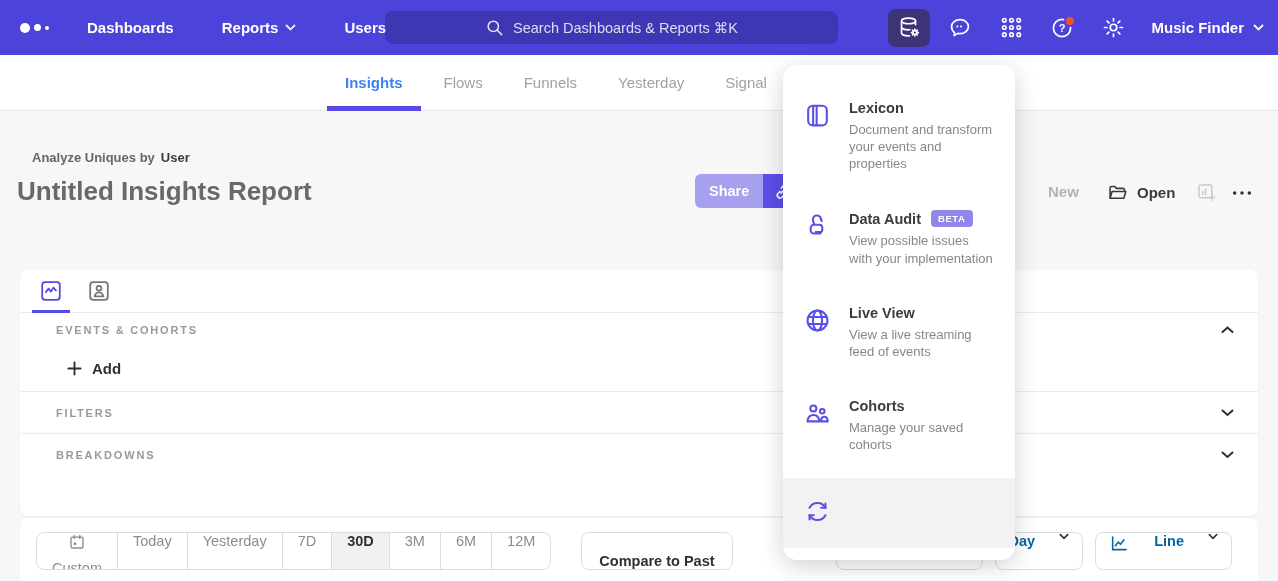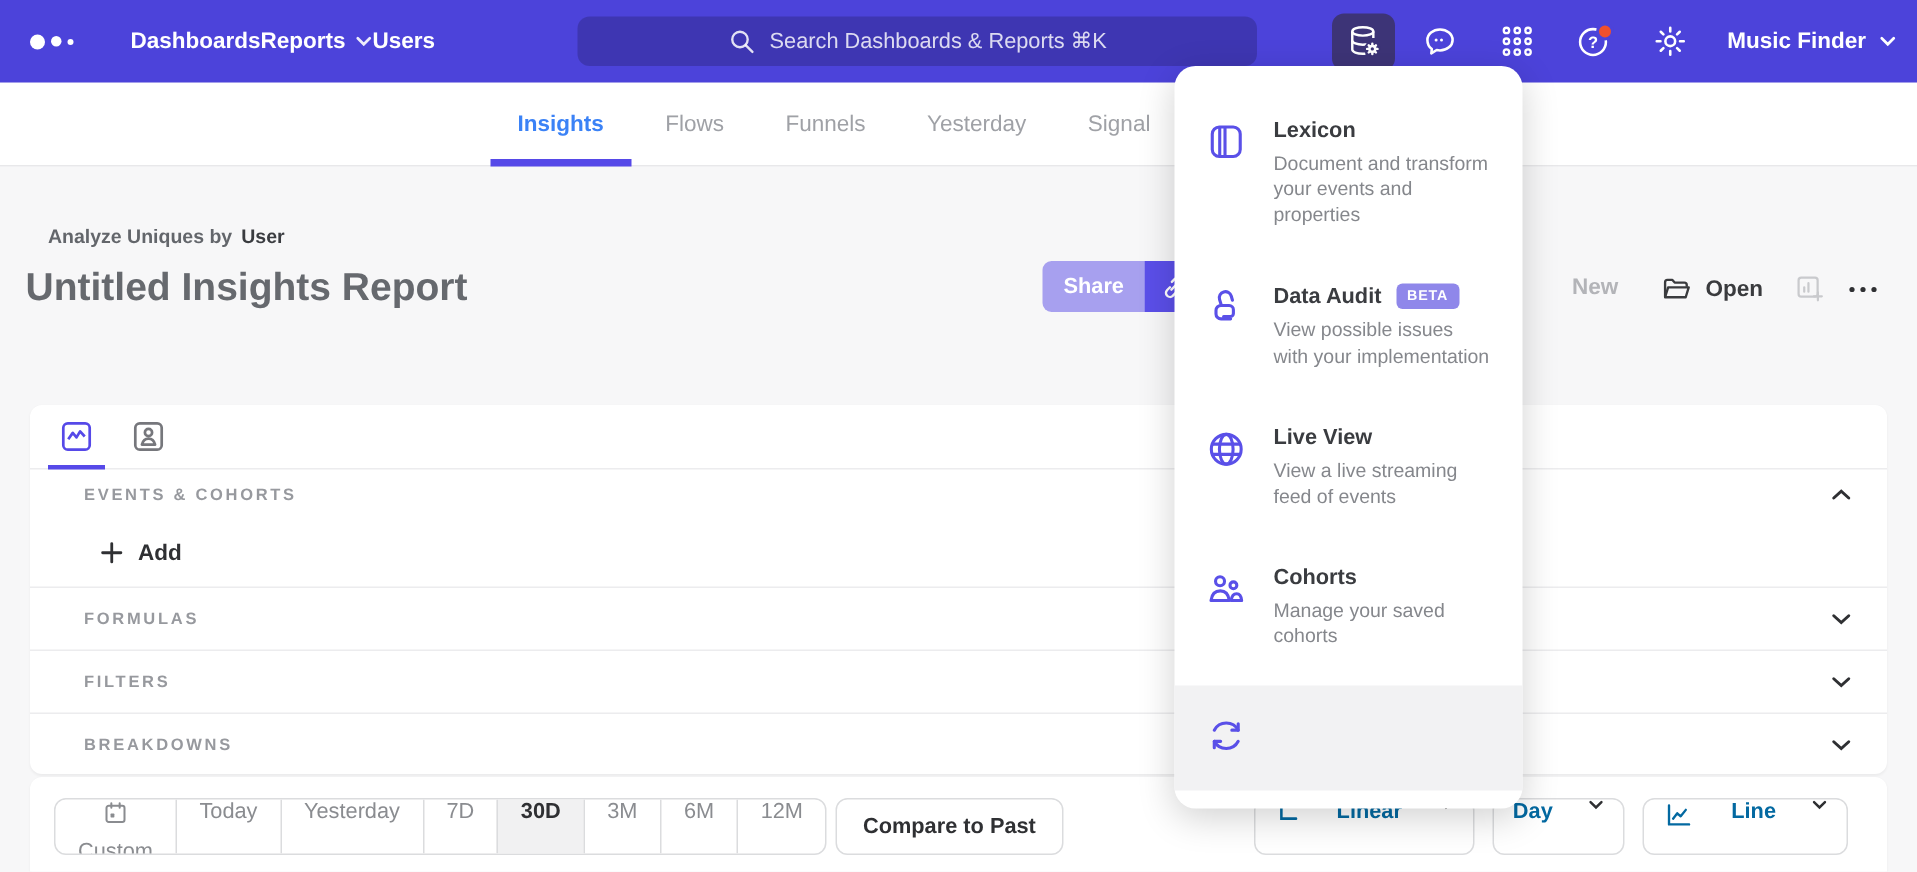--- a/index.html
+++ b/index.html
@@ -9,21 +9,21 @@
     font-family:"Liberation Sans","DejaVu Sans",sans-serif;
     -webkit-font-smoothing:antialiased;
   }
   svg{display:block;}
 
   
   .topnav{position:absolute;left:0;top:0;width:1278px;height:55px;background:#4c43da;display:flex;align-items:center;z-index:5;}
   .logo{display:flex;align-items:center;gap:4px;margin-left:20px;}
   .logo i{background:#fff;border-radius:50%;display:block;}
   .logo .d1{width:10px;height:10px}.logo .d2{width:7px;height:7px}.logo .d3{width:4px;height:4px}
-  .nav-items{display:flex;align-items:flex-start;margin-left:38px;}
+  .nav-items{display:flex;align-items:flex-start;gap:48px;margin-left:38px;}
   .nav-item{color:#fff;font-size:15px;font-weight:700;display:flex;align-items:center;gap:7px;cursor:pointer;}
   .nav-item .chev{opacity:.9}
   .search-pill{position:absolute;left:385px;top:11px;width:453px;height:33px;border-radius:8px;background:rgba(0,0,0,0.18);display:flex;align-items:center;justify-content:center;gap:9px;color:rgba(255,255,255,0.82);font-size:14.5px;cursor:text;}
   .nav-right{position:absolute;right:14px;top:0;height:55px;display:flex;align-items:center;gap:9px;}
   .nav-icon-btn{width:42px;height:38px;border-radius:8px;display:flex;align-items:center;justify-content:center;color:#fff;cursor:pointer;position:relative;}
   .nav-icon-btn.active{background:#3d3477;}
   .red-dot{position:absolute;top:6px;right:7px;width:8px;height:8px;border-radius:50%;background:#f0502e;border:2px solid #4c43da;}
   .project-switch{display:flex;align-items:center;gap:9px;color:#fff;font-size:15px;font-weight:700;margin-left:8px;cursor:pointer;}
 
   
@@ -62,26 +62,26 @@
   .row-collapsed{height:41px;border-bottom:1px solid #ececee;cursor:pointer;}
   .row-collapsed:last-child{border-bottom:none;}
 
   
   .bottom-card{position:absolute;left:20px;top:518px;width:1238px;height:76px;border-radius:8px;}
   .bottom-inner{display:flex;align-items:center;padding:14px 16px 0 16px;}
   .seg-group{display:flex;align-items:stretch;height:36px;border:1px solid #dbdcde;border-radius:8px;overflow:hidden;}
   .seg{display:flex;align-items:center;padding:0 15px;font-size:14.5px;color:#8a8c90;font-weight:500;border-left:1px solid #dbdcde;cursor:pointer;white-space:nowrap;gap:9px;flex-direction:column;}
   .seg:first-child{border-left:none;}
   .seg.active{background:#f1f1f2;color:#2f3033;font-weight:700;}
-  .compare-btn{margin-left:6px;height:36px;border:1px solid #dbdcde;border-radius:8px;display:flex;align-items:center;padding:0 17px;font-size:14.5px;font-weight:700;color:#2f3033;cursor:pointer;white-space:nowrap;}
+  .compare-btn{margin-left:30px;height:36px;border:1px solid #dbdcde;border-radius:8px;display:flex;align-items:flex-end;padding:0 17px;font-size:14.5px;font-weight:700;color:#2f3033;cursor:pointer;white-space:nowrap;}
   .chart-controls{margin-left:auto;display:flex;gap:12px;margin-right:10px;}
   .ctl-btn{height:36px;border:1px solid #dbdcde;border-radius:8px;display:flex;gap:24px;padding:0 13px;font-size:14.5px;font-weight:700;color:#0369a1;cursor:pointer;white-space:nowrap;background:#fff;}
 
   
-  .apps-panel{position:absolute;left:783px;top:44px;width:232px;height:495px;background:#fff;border-radius:14px;box-shadow:0 6px 24px rgba(0,0,0,0.18);z-index:10;padding-top:22px;box-sizing:border-box;}
+  .apps-panel{position:absolute;left:783px;top:65px;width:232px;height:495px;background:#fff;border-radius:14px;box-shadow:0 6px 24px rgba(0,0,0,0.18);z-index:10;padding-top:22px;box-sizing:border-box;}
   .menu-item{display:flex;padding:13px 20px;cursor:pointer;}
   .menu-item + .menu-item{margin-top:12px;}
   .menu-item.highlighted{background:#f2f2f3;padding:18px 20px 22px 20px;}
   .mi-icon{width:30px;flex-shrink:0;margin-right:16px;color:#5a50e8;padding-top:1px;}
   .mi-name{font-size:14.5px;font-weight:700;color:#3a3c40;display:flex;align-items:center;}
   .mi-desc{margin-top:5px;font-size:13px;line-height:1.32;color:#85878c;max-width:178px;}
   .beta-badge{background:#8f87ea;color:#fff;font-size:9.5px;font-weight:700;letter-spacing:.6px;padding:3px 7px;border-radius:4px;margin-left:10px;}
 </style>
 </head>
 <body>
@@ -274,28 +274,20 @@
   <div class="row-add">
     <span>
       <svg width="15" height="15" viewBox="0 0 16 16" fill="none" stroke="#2f3033" stroke-width="2" stroke-linecap="round">
           <path d="M8 1.5v13M1.5 8h13"></path>
         </svg>
     </span>
     <span>Add</span>
   </div>
 
   <div class="sec-row row-collapsed">
-    <span class="sec-label">FORMULAS</span>
-    <span class="sec-chev">
-      <svg width="13" height="8" viewBox="0 0 13 8" fill="none" stroke="currentColor" stroke-width="2" stroke-linecap="round">
-          <path d="M1.5 1.5l5 4.5 5-4.5"></path>
-        </svg>
-    </span>
-  </div>
-  <div class="sec-row row-collapsed">
     <span class="sec-label">FILTERS</span>
     <span class="sec-chev">
       <svg width="13" height="8" viewBox="0 0 13 8" fill="none" stroke="currentColor" stroke-width="2" stroke-linecap="round">
           <path d="M1.5 1.5l5 4.5 5-4.5"></path>
         </svg>
     </span>
   </div>
   <div class="sec-row row-collapsed">
     <span class="sec-label">BREAKDOWNS</span>
     <span class="sec-chev">

